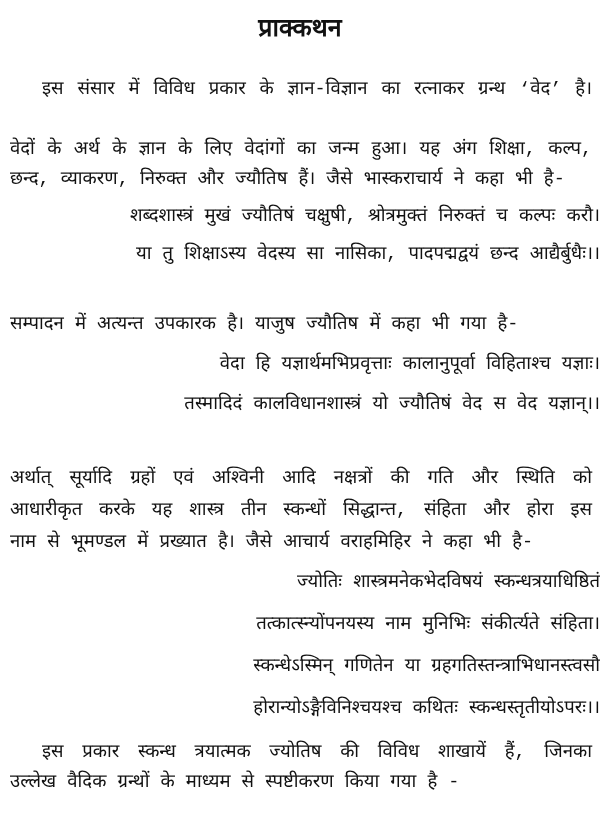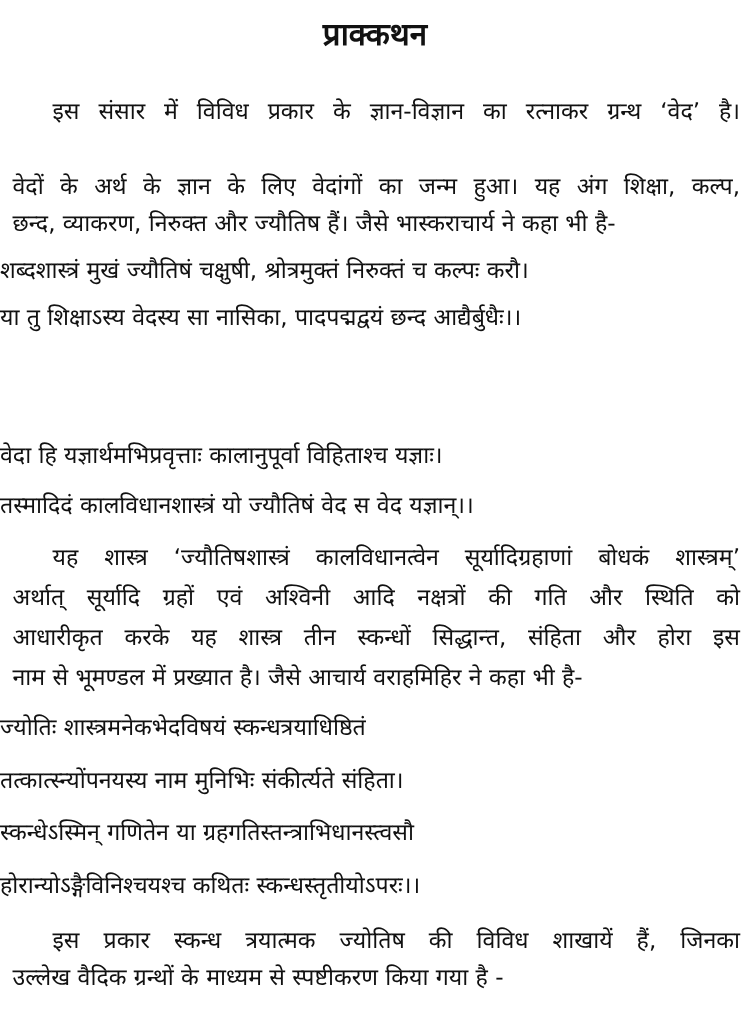--- a/index.html
+++ b/index.html
@@ -9,44 +9,44 @@
     color: #111111;
     position: relative;
   }
   .page { position: absolute; left: 0; top: 0; width: 600px; height: 698px; }
   .title {
     position: absolute; top: 8px; left: 0; width: 600px;
     text-align: center; font-size: 25px; font-weight: bold; line-height: 40px;
   }
   .line {
     position: absolute; left: 10px; width: 582px;
-    font-size: 18.5px; line-height: 30px; white-space: nowrap;
+    font-size: 18.5px; line-height: 30px; white-space: nowrap; font-family: Liberation Mono, monospace;
   }
   .just { text-align: justify; text-align-last: justify; }
   .indent { left: 42px; width: 550px; }
-  .verse { text-align: left; left: 0; width: 600px; }
+  .verse { text-align: right; left: 0; width: 600px; }
 </style>
 </head>
 <body>
 
 <div class="page">
   <div class="title">प्राक्कथन</div>
 
   <div class="line just indent" style="top:75px">इस संसार में विविध प्रकार के ज्ञान-विज्ञान का रत्नाकर ग्रन्थ ‘वेद’ है।</div>
   <div class="line just" style="top:135px">वेदों के अर्थ के ज्ञान के लिए वेदांगों का जन्म हुआ। यह अंग शिक्षा, कल्प,</div>
   <div class="line" style="top:165px">छन्द, व्याकरण, निरुक्त और ज्यौतिष हैं। जैसे भास्कराचार्य ने कहा भी है-</div>
 
   <div class="line verse" style="top:202px">शब्दशास्त्रं मुखं ज्यौतिषं चक्षुषी, श्रोत्रमुक्तं निरुक्तं च कल्पः करौ।</div>
   <div class="line verse" style="top:240px">या तु शिक्षाऽस्य वेदस्य सा   नासिका,   पादपद्मद्वयं छन्द आद्यैर्बुधैः।।</div>
 
+  <div class="line" style="top:310px">सम्पादन में अत्यन्त उपकारक है। याजुष ज्यौतिष में कहा भी गया है-</div>
 
   <div class="line verse" style="top:350px">वेदा हि यज्ञार्थमभिप्रवृत्ताः   कालानुपूर्वा   विहिताश्च यज्ञाः।</div>
   <div class="line verse" style="top:390px">तस्मादिदं कालविधानशास्त्रं  यो ज्यौतिषं वेद स वेद यज्ञान्।।</div>
 
-  <div class="line just indent" style="top:432px">यह शास्त्र ‘ज्यौतिषशास्त्रं कालविधानत्वेन सूर्यादिग्रहाणां बोधकं शास्त्रम्’</div>
   <div class="line just" style="top:464px">अर्थात् सूर्यादि ग्रहों एवं अश्विनी आदि नक्षत्रों की गति और स्थिति को</div>
   <div class="line just" style="top:496px">आधारीकृत करके यह शास्त्र तीन स्कन्धों सिद्धान्त, संहिता और होरा इस</div>
   <div class="line" style="top:528px">नाम से भूमण्डल में प्रख्यात है। जैसे आचार्य वराहमिहिर ने कहा भी है-</div>
 
   <div class="line verse" style="top:568px">ज्योतिः     शास्त्रमनेकभेदविषयं     स्कन्धत्रयाधिष्ठितं</div>
   <div class="line verse" style="top:610px">तत्कात्स्न्योंपनयस्य   नाम मुनिभिः  संकीर्त्यते संहिता।</div>
   <div class="line verse" style="top:652px">स्कन्धेऽस्मिन् गणितेन या ग्रहगतिस्तन्त्राभिधानस्त्वसौ</div>
   <div class="line verse" style="top:694px">होरान्योऽङ्गैविनिश्चयश्च कथितः स्कन्धस्तृतीयोऽपरः।।</div>
 
   <div class="line just indent" style="top:738px">इस प्रकार स्कन्ध त्रयात्मक ज्योतिष की विविध शाखायें हैं, जिनका</div>

